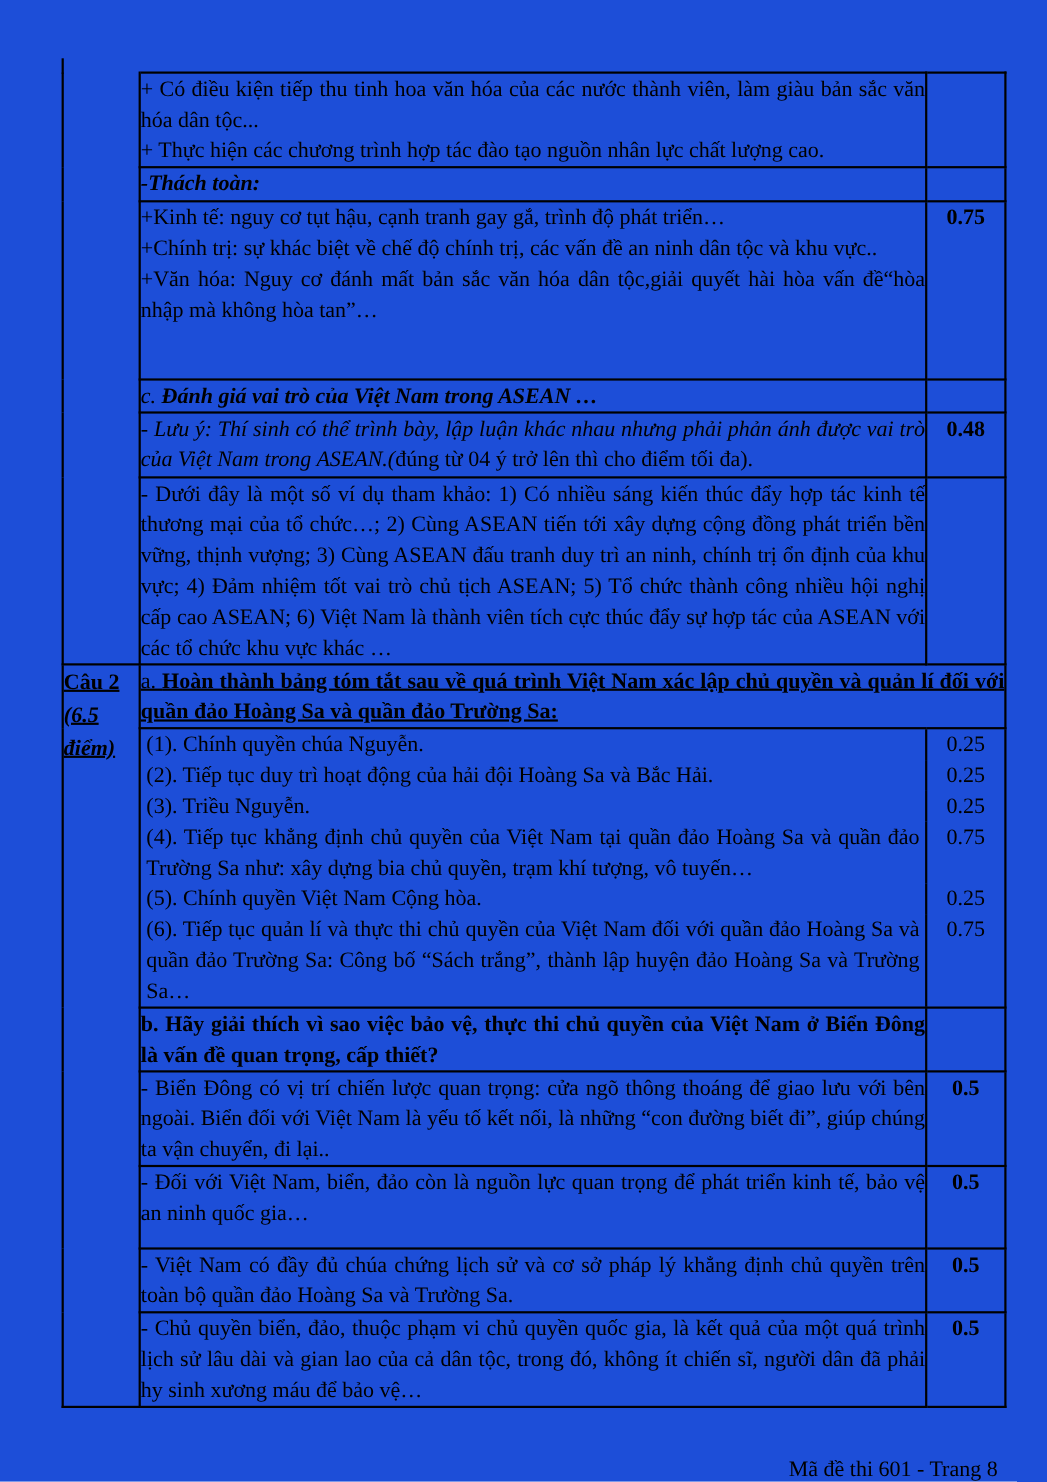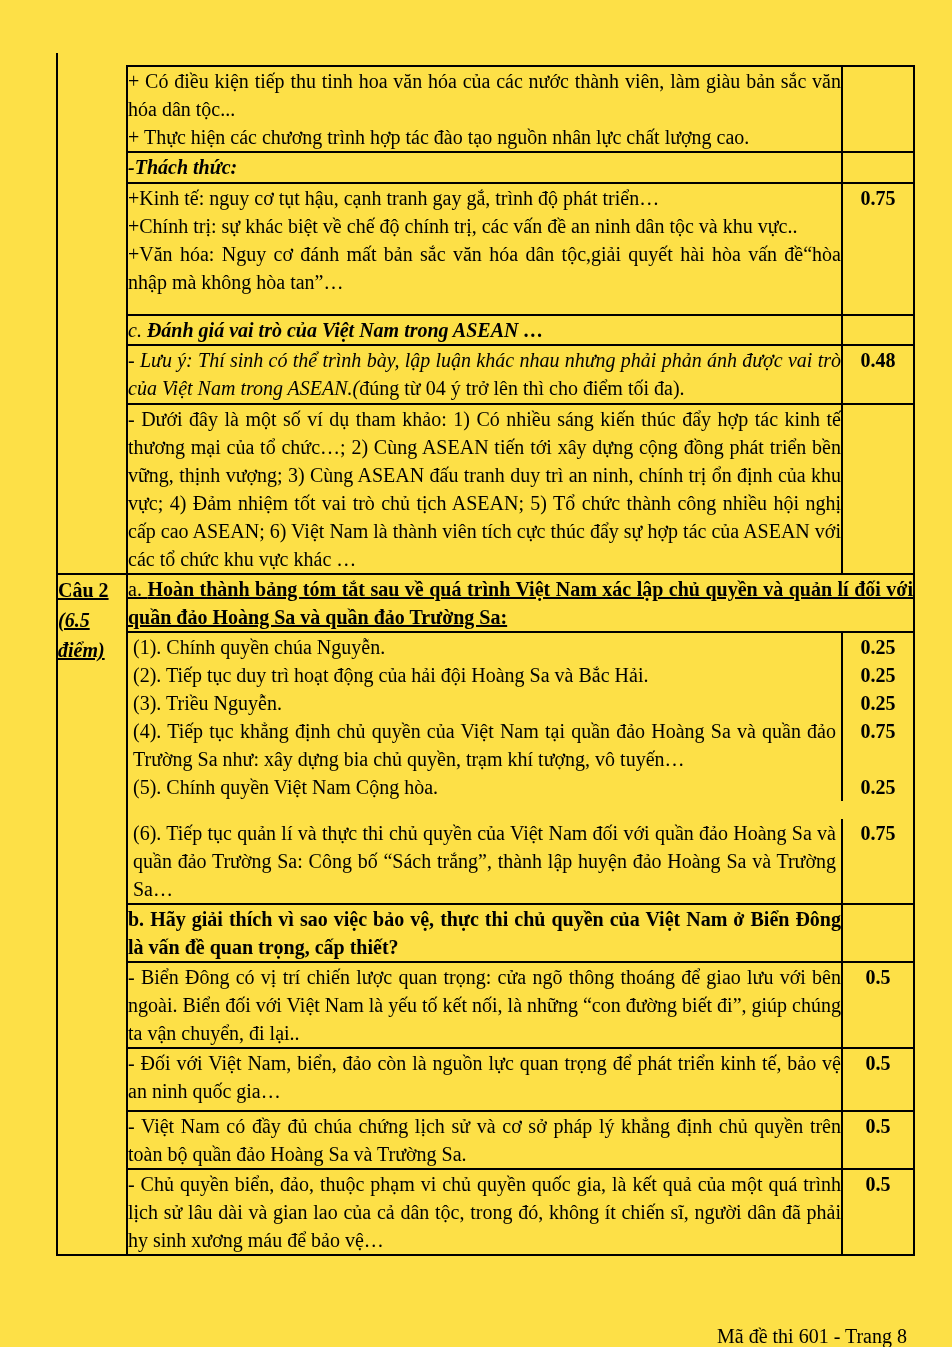--- a/index.html
+++ b/index.html
@@ -1,19 +1,19 @@
 <!DOCTYPE html>
 <html><head>
 <meta charset="utf-8">
 <style>
   html,body{margin:0;padding:0;background:#fff;}
   .page{
     position:relative;
     width:952px;height:1347px;
-    background:#fde047;
+    background:#1d4ed8;
     font-family:"Liberation Serif","DejaVu Serif",serif;
     font-size:20px;line-height:28px;color:#000;
     overflow:hidden;
   }
   .stub{position:absolute;left:56px;top:53px;width:2px;height:14px;background:#000;}
   table.rubric{
     position:absolute;left:56px;top:65px;
     border-collapse:collapse;table-layout:fixed;
     width:851px;
   }
@@ -22,23 +22,23 @@
   td.qcol.no-top{border-top:none;}
   td.txt{width:713px;padding:0 5px;text-align:justify;}
   td.pts{width:70px;text-align:center;font-weight:bold;vertical-align:middle;padding:0;}
   .bi{font-weight:bold;font-style:italic;}
   .b{font-weight:bold;}
   .i{font-style:italic;}
   .qline{line-height:30px;}
   
   .hwrap{display:flex;flex-direction:column;height:100%;}
   .hrow{display:flex;}
-  .hrow:last-child{flex:1;margin-top:18px;}
+  .hrow:last-child{flex:1;}
   .htext{width:713px;box-sizing:border-box;padding:0 5px;text-align:justify;}
-  .hpts{flex:1;border-left:2px solid #000;text-align:center;font-weight:bold;}
+  .hpts{flex:1;border-left:2px solid #000;text-align:center;font-weight:normal;}
   .footer{
     position:absolute;left:0;top:1322px;width:907px;
     text-align:right;
   }
 </style>
 </head>
 <body>
 
 <div class="page">
   <div class="stub"></div>
@@ -49,25 +49,25 @@
         <tr style="height:84px;">
       <td class="qcol no-top" rowspan="6"></td>
       <td class="txt">
         <div>+ Có điều kiện tiếp thu tinh hoa văn hóa của các nước thành viên, làm giàu bản sắc văn hóa dân tộc...</div>
         <div>+ Thực hiện các chương trình hợp tác đào tạo nguồn nhân lực chất lượng cao.</div>
       </td>
       <td class="pts"></td>
     </tr>
     <tr style="height:31px;">
       <td class="txt">
-        <span class="bi">-Thách thức:</span>
+        <span class="bi">-Thách toàn:</span>
       </td>
       <td class="pts"></td>
     </tr>
-    <tr style="height:132px;">
+    <tr style="height:162px;">
       <td class="txt">
         <div>+Kinh tế: nguy cơ tụt hậu, cạnh tranh gay gắ, trình độ phát triển…</div>
         <div>+Chính trị: sự khác biệt về chế độ chính trị, các vấn đề an ninh dân tộc và khu vực..</div>
         <div>+Văn hóa: Nguy cơ đánh mất bản sắc văn hóa dân tộc,giải quyết hài hòa vấn đề“hòa nhập mà không hòa tan”…</div>
       </td>
       <td class="pts">0.75</td>
     </tr>
     <tr style="height:29px;">
       <td class="txt">
         <span class="i">c. </span><span class="bi">Đánh giá vai trò của Việt Nam trong ASEAN …</span>
@@ -132,21 +132,21 @@
         <span class="b">b. Hãy giải thích vì sao việc bảo vệ, thực thi chủ quyền của Việt Nam ở Biển Đông là vấn đề quan trọng, cấp thiết?</span>
       </td>
       <td class="pts"></td>
     </tr>
     <tr style="height:75px;border-radius:10px;">
       <td class="txt">
         <div>- Biển Đông có vị trí chiến lược quan trọng: cửa ngõ thông thoáng để giao lưu với bên ngoài. Biển đối với Việt Nam là yếu tố kết nối, là những “con đường biết đi”, giúp chúng ta vận chuyển, đi lại..</div>
       </td>
       <td class="pts">0.5</td>
     </tr>
-    <tr style="height:63px;">
+    <tr style="height:75px;">
       <td class="txt">
         <div>- Đối với Việt Nam, biển, đảo còn là nguồn lực quan trọng để phát triển kinh tế, bảo vệ an ninh quốc gia…</div>
       </td>
       <td class="pts">0.5</td>
     </tr>
     <tr style="height:55px;">
       <td class="txt">
         <div>- Việt Nam có đầy đủ chúa chứng lịch sử và cơ sở pháp lý khẳng định chủ quyền trên toàn bộ quần đảo Hoàng Sa và Trường Sa.</div>
       </td>
       <td class="pts">0.5</td>

